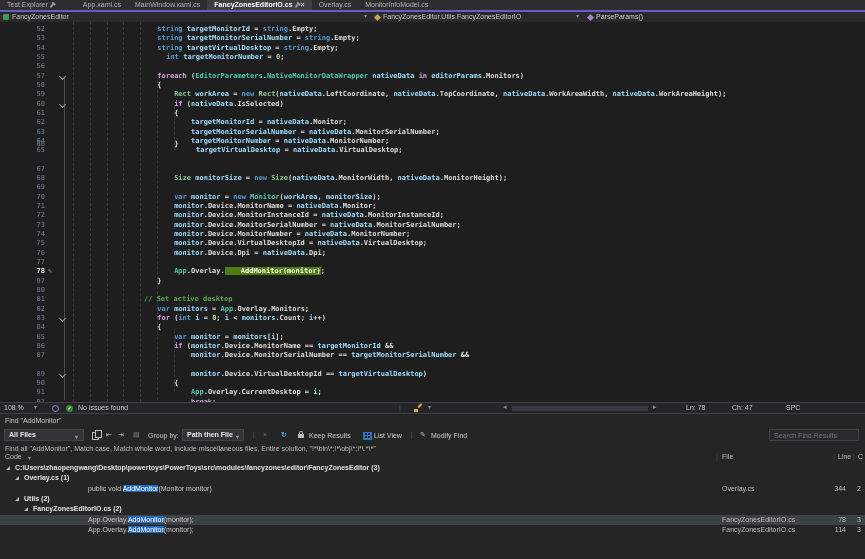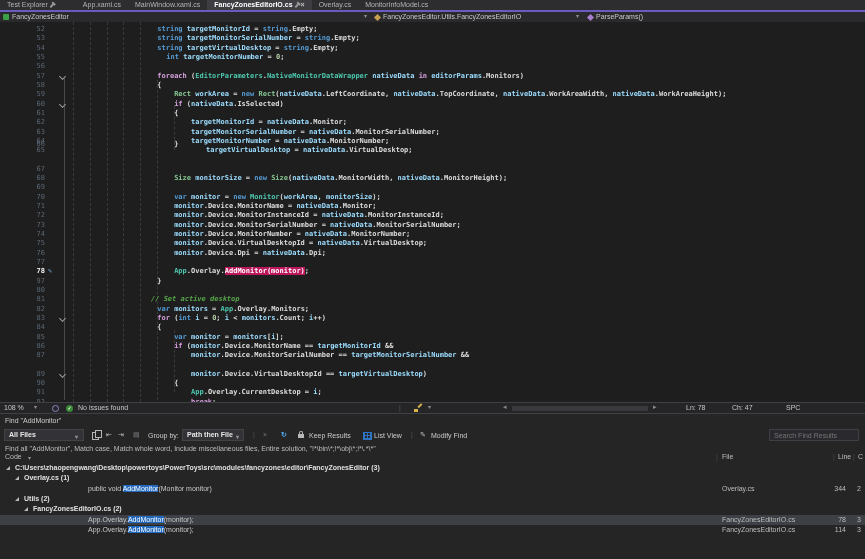--- a/index.html
+++ b/index.html
@@ -21,29 +21,29 @@
   .chev{position:absolute;top:0px;color:#909090;font-size:6px;}
   .proj-icon{position:absolute;left:3px;top:2px;width:6px;height:6px;background:#3BA045;border-radius:1px;}
   .class-icon{position:absolute;left:375px;top:2.5px;width:5px;height:5px;background:#C8A050;transform:rotate(45deg);}
   .method-icon{position:absolute;left:588px;top:2.5px;width:5px;height:5px;background:#A97FD0;transform:rotate(45deg);}
   
   #editor{position:absolute;left:0;top:22px;width:865px;height:380px;background:#1E1E1E;overflow:hidden;}
   .guide{position:absolute;width:0;border-left:1px dashed #3A3A3A;}
   #outline-line{position:absolute;left:64px;width:0;border-left:1px solid #4A4A4A;}
   .codeline{position:absolute;left:0;width:865px;height:9.32px;line-height:9.32px;
             font-family:"DejaVu Sans Mono",monospace;font-size:7px;white-space:pre;}
-  .ln{position:absolute;left:0;top:0;width:45px;text-align:right;color:#5A6672;font-weight:normal;}
+  .ln{position:absolute;left:0;top:0;width:45px;text-align:right;color:#5A6672;font-weight:bold;}
   .ln.cur{color:#F0F0F0;font-weight:bold;}
   .pencil{position:absolute;left:48px;top:0;color:#70A0CC;font-size:7px;}
   .fold{position:absolute;left:60px;top:2.5px;width:4px;height:4px;
         border-right:1px solid #9a9a9a;border-bottom:1px solid #9a9a9a;transform:rotate(45deg);}
   .codetext{position:absolute;top:0;font-weight:bold;white-space:pre;}
   .tk-k{color:#569CD6;} .tk-c{color:#D8A0DF;} .tk-t{color:#4EC9B0;} .tk-s{color:#86C691;}
   .tk-v{color:#9CDCFE;} .tk-p{color:#DCDCDC;} .tk-m{color:#57A64A;} .tk-n{color:#B5CEA8;}
-  .tk-hl{color:#FFFFFF;background:#be185d;}
+  .tk-hl{color:#FFFFFF;background:#4d7c0f;padding-left:16px;}
   
   #edbar{position:absolute;left:0;top:402px;width:865px;height:11px;background:#252528;
          border-top:1px solid #3F3F46;box-sizing:border-box;font-size:7px;}
   .eb{position:absolute;top:1px;color:#C8C8C8;white-space:nowrap;}
   .ring{position:absolute;left:52px;top:2px;width:5px;height:5px;border:1.5px solid #8888C8;border-radius:50%;}
   .okcirc{position:absolute;left:66px;top:1.5px;width:7px;height:7px;border-radius:50%;background:#388A34;
           color:#fff;font-size:5px;line-height:7px;text-align:center;font-weight:bold;}
   .vsep{position:absolute;top:1px;color:#55555C;}
   .broom{position:absolute;left:414px;top:1px;width:8px;height:8px;}
   .broom::before{content:"";position:absolute;width:1.5px;height:5px;background:#D7B24A;transform:rotate(45deg);left:5px;top:-1px;}
@@ -139,37 +139,37 @@
       <div class="codeline" style="top: 30.96px;"><span class="ln">55</span><span class="codetext" style="left: 157.3px; margin-left: 9px;"><span class="tk-k">int</span><span class="tk-p"> </span><span class="tk-v">targetMonitorNumber</span><span class="tk-p"> = </span><span class="tk-n">0</span><span class="tk-p">;</span></span></div>
       <div class="codeline" style="top: 40.28px;"><span class="ln">56</span><span class="codetext" style="left: 73px;"></span></div>
       <div class="codeline" style="top: 49.6px;"><span class="ln">57</span><span class="fold"></span><span class="codetext" style="left: 157.3px;"><span class="tk-c">foreach</span><span class="tk-p"> (</span><span class="tk-t">EditorParameters</span><span class="tk-p">.</span><span class="tk-t">NativeMonitorDataWrapper</span><span class="tk-p"> </span><span class="tk-v">nativeData</span><span class="tk-p"> </span><span class="tk-c">in</span><span class="tk-p"> </span><span class="tk-v">editorParams</span><span class="tk-p">.Monitors)</span></span></div>
       <div class="codeline" style="top: 58.92px;"><span class="ln">58</span><span class="codetext" style="left: 157.3px;"><span class="tk-p">{</span></span></div>
       <div class="codeline" style="top: 68.24px;"><span class="ln">59</span><span class="codetext" style="left: 174.16px;"><span class="tk-s">Rect</span><span class="tk-p"> </span><span class="tk-v">workArea</span><span class="tk-p"> = </span><span class="tk-k">new</span><span class="tk-p"> </span><span class="tk-s">Rect</span><span class="tk-p">(</span><span class="tk-v">nativeData</span><span class="tk-p">.LeftCoordinate, </span><span class="tk-v">nativeData</span><span class="tk-p">.TopCoordinate, </span><span class="tk-v">nativeData</span><span class="tk-p">.WorkAreaWidth, </span><span class="tk-v">nativeData</span><span class="tk-p">.WorkAreaHeight);</span></span></div>
       <div class="codeline" style="top: 77.56px;"><span class="ln">60</span><span class="fold"></span><span class="codetext" style="left: 174.16px;"><span class="tk-c">if</span><span class="tk-p"> (</span><span class="tk-v">nativeData</span><span class="tk-p">.IsSelected)</span></span></div>
       <div class="codeline" style="top: 86.88px;"><span class="ln">61</span><span class="codetext" style="left: 174.16px;"><span class="tk-p">{</span></span></div>
       <div class="codeline" style="top: 96px;"><span class="ln">62</span><span class="codetext" style="left: 191.02px;"><span class="tk-v">targetMonitorId</span><span class="tk-p"> = </span><span class="tk-v">nativeData</span><span class="tk-p">.Monitor;</span></span></div>
       <div class="codeline" style="top: 105.52px;"><span class="ln">63</span><span class="codetext" style="left: 191.02px;"><span class="tk-v">targetMonitorSerialNumber</span><span class="tk-p"> = </span><span class="tk-v">nativeData</span><span class="tk-p">.MonitorSerialNumber;</span></span></div>
       <div class="codeline" style="top: 114.84px;"><span class="ln">64</span><span class="codetext" style="left: 191.02px;"><span class="tk-v">targetMonitorNumber</span><span class="tk-p"> = </span><span class="tk-v">nativeData</span><span class="tk-p">.MonitorNumber;</span></span></div>
-      <div class="codeline" style="top: 124.16px;"><span class="ln">65</span><span class="codetext" style="left: 206px;"><span class="tk-v">targetVirtualDesktop</span><span class="tk-p"> = </span><span class="tk-v">nativeData</span><span class="tk-p">.VirtualDesktop;</span></span></div>
+      <div class="codeline" style="top: 124.16px;"><span class="ln">65</span><span class="codetext" style="left: 196px;"><span class="tk-v">targetVirtualDesktop</span><span class="tk-p"> = </span><span class="tk-v">nativeData</span><span class="tk-p">.VirtualDesktop;</span></span></div>
       <div class="codeline" style="top: 118px;"><span class="ln">66</span><span class="codetext" style="left: 174.16px;"><span class="tk-p">}</span></span></div>
       <div class="codeline" style="top: 142.8px;"><span class="ln">67</span><span class="codetext" style="left: 73px;"></span></div>
       <div class="codeline" style="top: 152.12px;"><span class="ln">68</span><span class="codetext" style="left: 174.16px;"><span class="tk-s">Size</span><span class="tk-p"> </span><span class="tk-v">monitorSize</span><span class="tk-p"> = </span><span class="tk-k">new</span><span class="tk-p"> </span><span class="tk-s">Size</span><span class="tk-p">(</span><span class="tk-v">nativeData</span><span class="tk-p">.MonitorWidth, </span><span class="tk-v">nativeData</span><span class="tk-p">.MonitorHeight);</span></span></div>
       <div class="codeline" style="top: 161.44px;"><span class="ln">69</span><span class="codetext" style="left: 73px;"></span></div>
       <div class="codeline" style="top: 170.76px;"><span class="ln">70</span><span class="codetext" style="left: 174.16px;"><span class="tk-k">var</span><span class="tk-p"> </span><span class="tk-v">monitor</span><span class="tk-p"> = </span><span class="tk-k">new</span><span class="tk-p"> </span><span class="tk-t">Monitor</span><span class="tk-p">(</span><span class="tk-v">workArea</span><span class="tk-p">, </span><span class="tk-v">monitorSize</span><span class="tk-p">);</span></span></div>
       <div class="codeline" style="top: 180.08px;"><span class="ln">71</span><span class="codetext" style="left: 174.16px;"><span class="tk-v">monitor</span><span class="tk-p">.Device.MonitorName = </span><span class="tk-v">nativeData</span><span class="tk-p">.Monitor;</span></span></div>
       <div class="codeline" style="top: 189.4px;"><span class="ln">72</span><span class="codetext" style="left: 174.16px;"><span class="tk-v">monitor</span><span class="tk-p">.Device.MonitorInstanceId = </span><span class="tk-v">nativeData</span><span class="tk-p">.MonitorInstanceId;</span></span></div>
       <div class="codeline" style="top: 198.72px;"><span class="ln">73</span><span class="codetext" style="left: 174.16px;"><span class="tk-v">monitor</span><span class="tk-p">.Device.MonitorSerialNumber = </span><span class="tk-v">nativeData</span><span class="tk-p">.MonitorSerialNumber;</span></span></div>
       <div class="codeline" style="top: 208px; padding-left: 14px;"><span class="ln">74</span><span class="codetext" style="left: 174.16px;"><span class="tk-v">monitor</span><span class="tk-p">.Device.MonitorNumber = </span><span class="tk-v">nativeData</span><span class="tk-p">.MonitorNumber;</span></span></div>
       <div class="codeline" style="top: 217.36px;"><span class="ln">75</span><span class="codetext" style="left: 174.16px;"><span class="tk-v">monitor</span><span class="tk-p">.Device.VirtualDesktopId = </span><span class="tk-v">nativeData</span><span class="tk-p">.VirtualDesktop;</span></span></div>
       <div class="codeline" style="top: 226.68px;"><span class="ln">76</span><span class="codetext" style="left: 174.16px;"><span class="tk-v">monitor</span><span class="tk-p">.Device.Dpi = </span><span class="tk-v">nativeData</span><span class="tk-p">.Dpi;</span></span></div>
       <div class="codeline" style="top: 236px;"><span class="ln">77</span><span class="codetext" style="left: 73px;"></span></div>
       <div class="codeline" style="top: 245.32px;"><span class="ln cur">78</span><span class="pencil">✎</span><span class="codetext" style="left: 174.16px;"><span class="tk-t">App</span><span class="tk-p">.Overlay.</span><span class="tk-hl">AddMonitor(monitor)</span><span class="tk-p">;</span></span></div>
       <div class="codeline" style="top: 254.64px;"><span class="ln">97</span><span class="codetext" style="left: 157.3px;"><span class="tk-p">}</span></span></div>
       <div class="codeline" style="top: 263.96px;"><span class="ln">80</span><span class="codetext" style="left: 73px;"></span></div>
-      <div class="codeline" style="top: 273.28px;"><span class="ln">81</span><span class="codetext" style="left: 151px; font-style: italic;"><span class="tk-m">// Set active desktop</span></span></div>
+      <div class="codeline" style="top: 273.28px;"><span class="ln">81</span><span class="codetext" style="left: 144px;"><span class="tk-m">// Set active desktop</span></span></div>
       <div class="codeline" style="top: 282.6px;"><span class="ln">82</span><span class="codetext" style="left: 157.3px;"><span class="tk-k">var</span><span class="tk-p"> </span><span class="tk-v">monitors</span><span class="tk-p"> = </span><span class="tk-t">App</span><span class="tk-p">.Overlay.Monitors;</span></span></div>
       <div class="codeline" style="top: 291.92px;"><span class="ln">83</span><span class="fold"></span><span class="codetext" style="left: 157.3px;"><span class="tk-c">for</span><span class="tk-p"> (</span><span class="tk-k">int</span><span class="tk-p"> </span><span class="tk-v">i</span><span class="tk-p"> = </span><span class="tk-n">0</span><span class="tk-p">; </span><span class="tk-v">i</span><span class="tk-p"> &lt; </span><span class="tk-v">monitors</span><span class="tk-p">.Count; </span><span class="tk-v">i</span><span class="tk-p">++)</span></span></div>
       <div class="codeline" style="top: 301.24px;"><span class="ln">84</span><span class="codetext" style="left: 157.3px;"><span class="tk-p">{</span></span></div>
       <div class="codeline" style="top: 310.56px;"><span class="ln">85</span><span class="codetext" style="left: 174.16px;"><span class="tk-k">var</span><span class="tk-p"> </span><span class="tk-v">monitor</span><span class="tk-p"> = </span><span class="tk-v">monitors</span><span class="tk-p">[</span><span class="tk-v">i</span><span class="tk-p">];</span></span></div>
       <div class="codeline" style="top: 319.88px;"><span class="ln">86</span><span class="codetext" style="left: 174.16px;"><span class="tk-c">if</span><span class="tk-p"> (</span><span class="tk-v">monitor</span><span class="tk-p">.Device.MonitorName == </span><span class="tk-v">targetMonitorId</span><span class="tk-p"> &amp;&amp;</span></span></div>
       <div class="codeline" style="top: 329.2px;"><span class="ln">87</span><span class="codetext" style="left: 191.02px;"><span class="tk-v">monitor</span><span class="tk-p">.Device.MonitorSerialNumber == </span><span class="tk-v">targetMonitorSerialNumber</span><span class="tk-p"> &amp;&amp;</span></span></div>
       <div class="codeline" style="top: 347.84px;"><span class="ln">89</span><span class="fold"></span><span class="codetext" style="left: 191.02px;"><span class="tk-v">monitor</span><span class="tk-p">.Device.VirtualDesktopId == </span><span class="tk-v">targetVirtualDesktop</span><span class="tk-p">)</span></span></div>
       <div class="codeline" style="top: 357.16px;"><span class="ln">90</span><span class="codetext" style="left: 174.16px;"><span class="tk-p">{</span></span></div>
       <div class="codeline" style="top: 366.48px;"><span class="ln">91</span><span class="codetext" style="left: 191.02px;"><span class="tk-t">App</span><span class="tk-p">.Overlay.CurrentDesktop = </span><span class="tk-v">i</span><span class="tk-p">;</span></span></div>
       <div class="codeline" style="top: 375.8px;"><span class="ln">92</span><span class="codetext" style="left: 191.02px;"><span class="tk-c">break</span><span class="tk-p">;</span></span></div>

